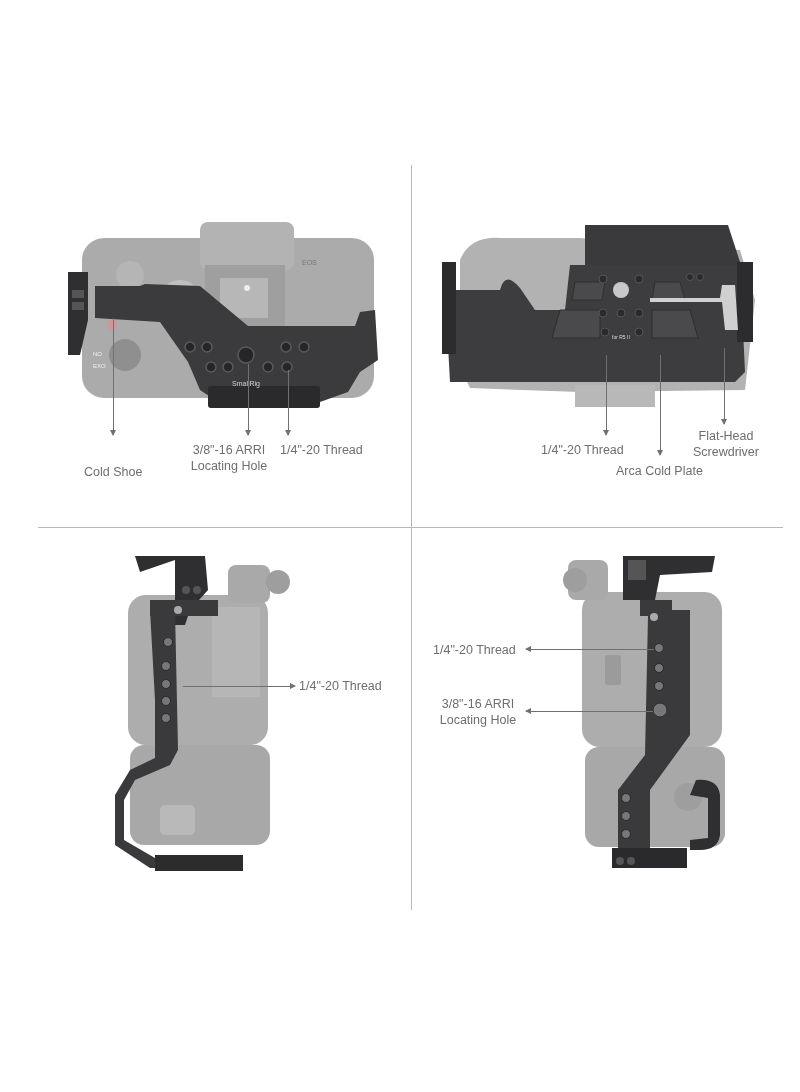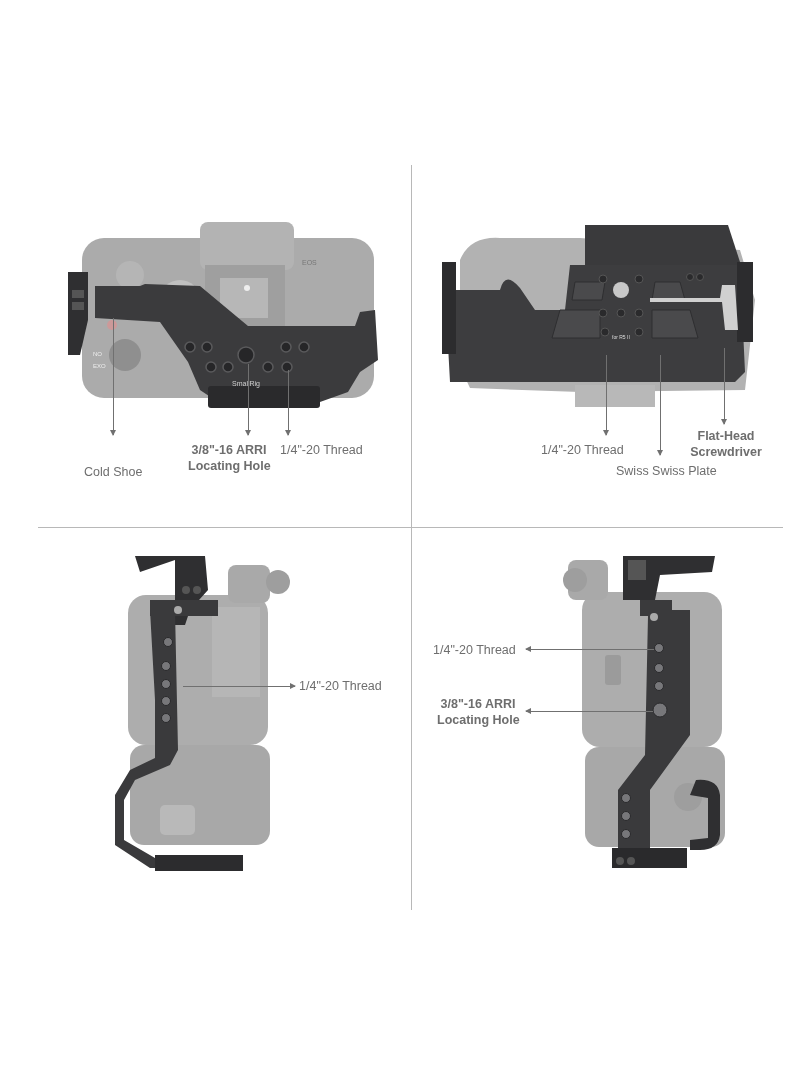--- a/index.html
+++ b/index.html
@@ -1,21 +1,21 @@
 <!DOCTYPE html>
 <html><head>
 <meta charset="utf-8">
 <style>
   html, body { margin:0; padding:0; background:#ffffff; }
   body { width:800px; height:1092px; position:relative; overflow:hidden;
          font-family:"Liberation Sans", "DejaVu Sans", sans-serif; }
   .divider-v { position:absolute; left:411px; top:165px; width:1px; height:745px; background:#b8b8b8; }
   .divider-h { position:absolute; left:38px; top:527px; width:745px; height:1px; background:#b8b8b8; }
   .label { position:absolute; color:#6e6e6e; font-size:12.5px; line-height:16px; white-space:nowrap; }
-  .label.center { text-align:center;font-weight:bold; }
+  .label.center { text-align:center; }
   .leader-v { position:absolute; width:1px; background:#707070; }
   .leader-v::after { content:""; position:absolute; left:-3px; bottom:-1px; border-left:3.5px solid transparent; border-right:3.5px solid transparent; border-top:6px solid #707070; }
   .leader-h { position:absolute; height:1px; background:#707070; }
   .leader-h.right::after { content:""; position:absolute; right:-1px; top:-3px; border-top:3.5px solid transparent; border-bottom:3.5px solid transparent; border-left:6px solid #707070; }
   .leader-h.left::before { content:""; position:absolute; left:-1px; top:-3px; border-top:3.5px solid transparent; border-bottom:3.5px solid transparent; border-right:6px solid #707070; }
   svg { position:absolute; overflow:visible; }
 </style>
 </head>
 <body>
 
@@ -94,21 +94,21 @@
       <circle cx="690" cy="277" r="3.5"></circle>
         <circle cx="700" cy="277" r="3.5"></circle>
     </g>
     <path d="M650 298 L720 298 L722 285 L735 285 L738 330 L725 330 L722 302 L650 302 Z" fill="#d0d0d0"></path>
     <text x="612" y="339" font-size="5" fill="#ddd">for R5 II</text>
   </svg>
   <div class="leader-v" style="left:606px;top:355px;height:80px;"></div>
   <div class="leader-v" style="left:660px;top:355px;height:100px;"></div>
   <div class="leader-v" style="left:724px;top:348px;height:76px;"></div>
   <div class="label" style="left:541px;top:442px;">1/4"-20 Thread</div>
-  <div class="label" style="left:616px;top:463px;">Swiss Swiss Plate</div>
+  <div class="label" style="left:616px;top:463px;">Arca Cold Plate</div>
   <div class="label center" style="left:690px;top:428px;width:72px;">
     <div>Flat-Head</div>
     <div>Screwdriver</div>
   </div>
 </div>
 
 <div>
   <svg style="left:0;top:0;width:1px;height:1px;">
     <rect x="128" y="595" width="140" height="150" rx="18" fill="#adadad"></rect>
     <rect x="130" y="745" width="140" height="100" rx="14" fill="#a8a8a8"></rect>

